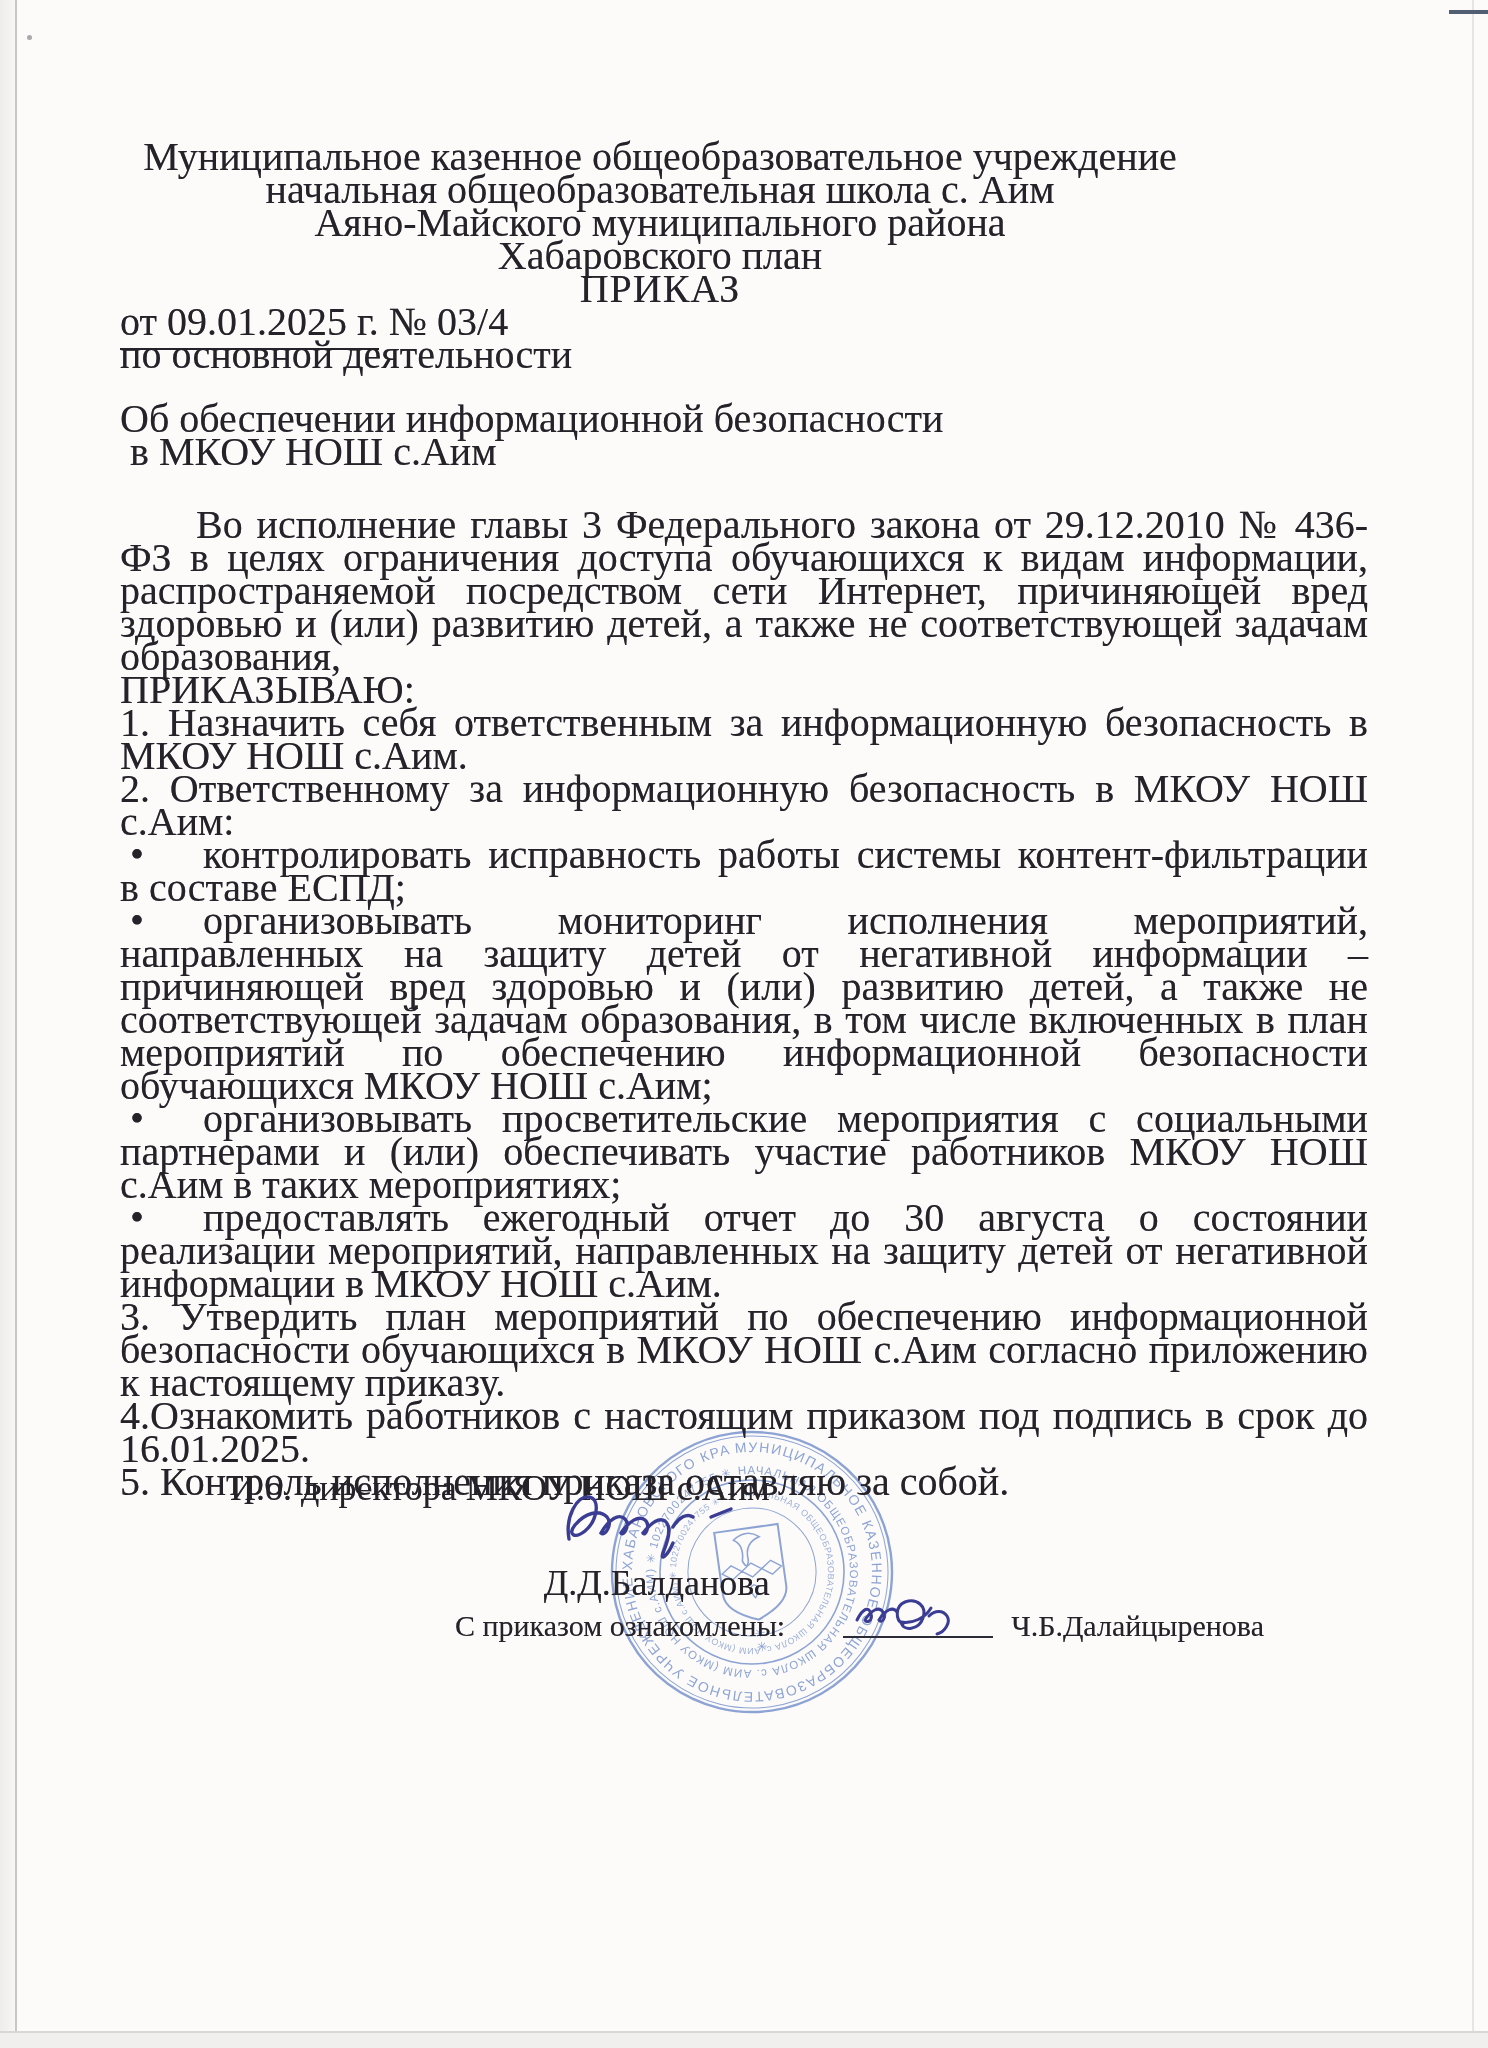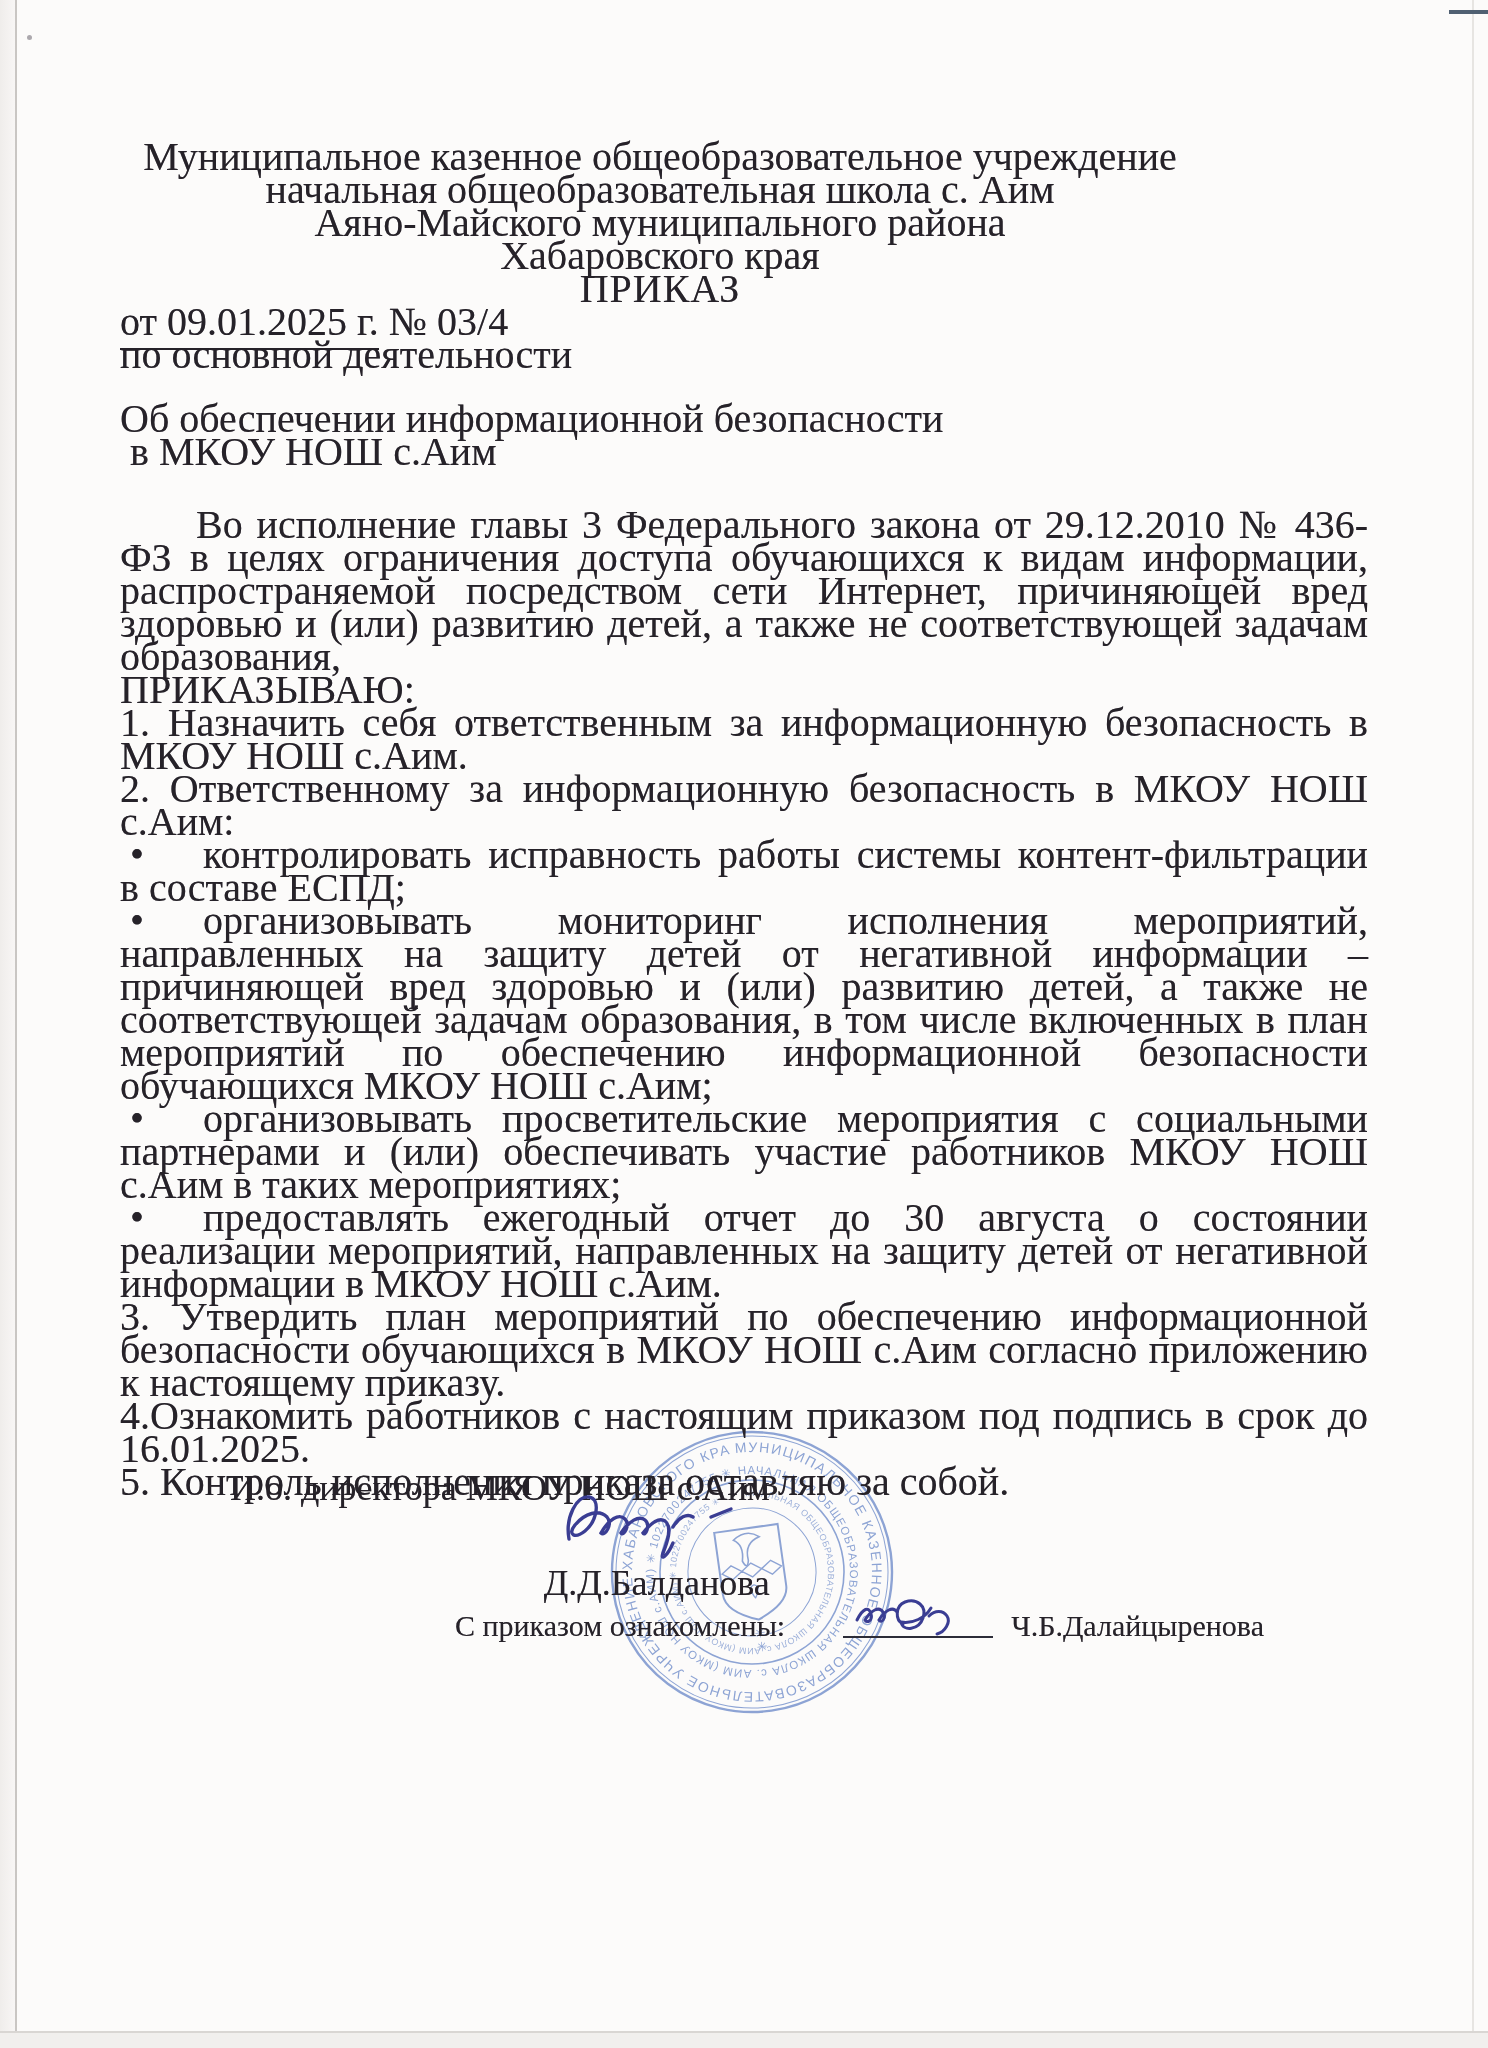--- a/index.html
+++ b/index.html
@@ -90,21 +90,21 @@
       <path d="M148,168 q4,-6 8,0 q-2,8 -4,10 q-2,-2 -4,-10 z" stroke-width="1.4"></path>
     </g>
   </svg>
 </div>
 
 <div class="doc">
   <div class="org-header">
     <p>Муниципальное казенное общеобразовательное учреждение</p>
     <p>начальная общеобразовательная школа с. Аим</p>
     <p>Аяно-Майского муниципального района</p>
-    <p>Хабаровского края</p>
+    <p>Хабаровского план</p>
   </div>
   <p class="doc-type">ПРИКАЗ</p>
   <p class="date-line"><span class="u">от 09.01.2025 г.</span><span> № 03/4</span></p>
   <p>по основной деятельности</p>
 
   <p class="subject">Об обеспечении информационной безопасности</p>
   <p class="subject-l2">в МКОУ НОШ с.Аим</p>
 
   <p class="para indent gap-top">Во исполнение главы 3 Федерального закона от 29.12.2010 № 436-ФЗ в целях ограничения доступа обучающихся к видам информации, распространяемой посредством сети Интернет, причиняющей вред здоровью и (или) развитию детей, а также не соответствующей задачам образования,</p>
   <p>ПРИКАЗЫВАЮ:</p>

